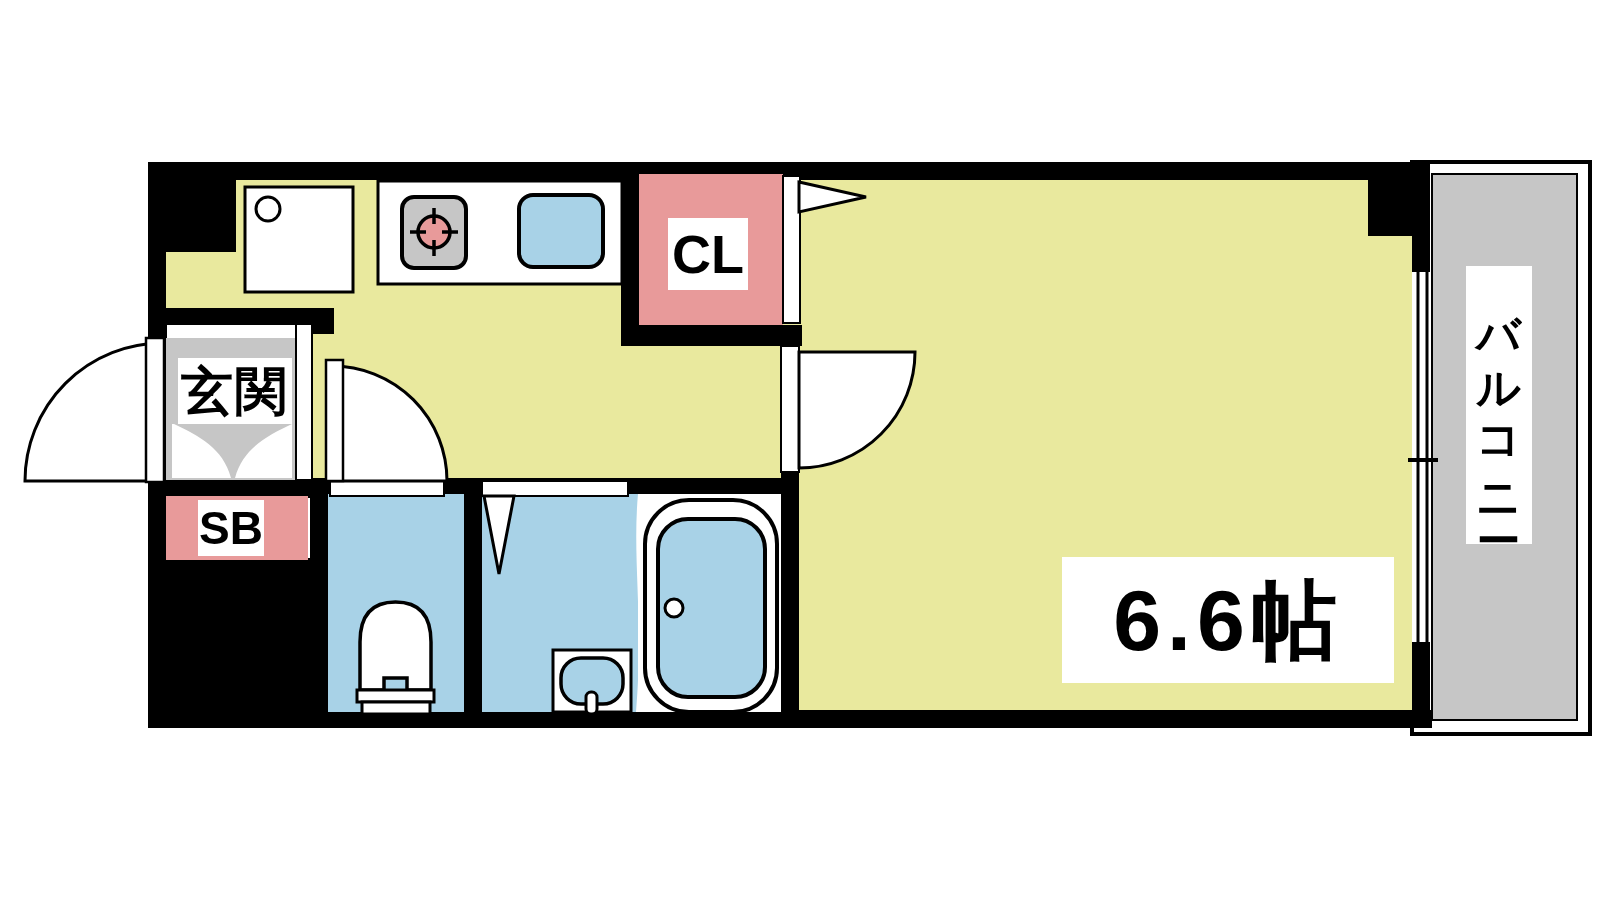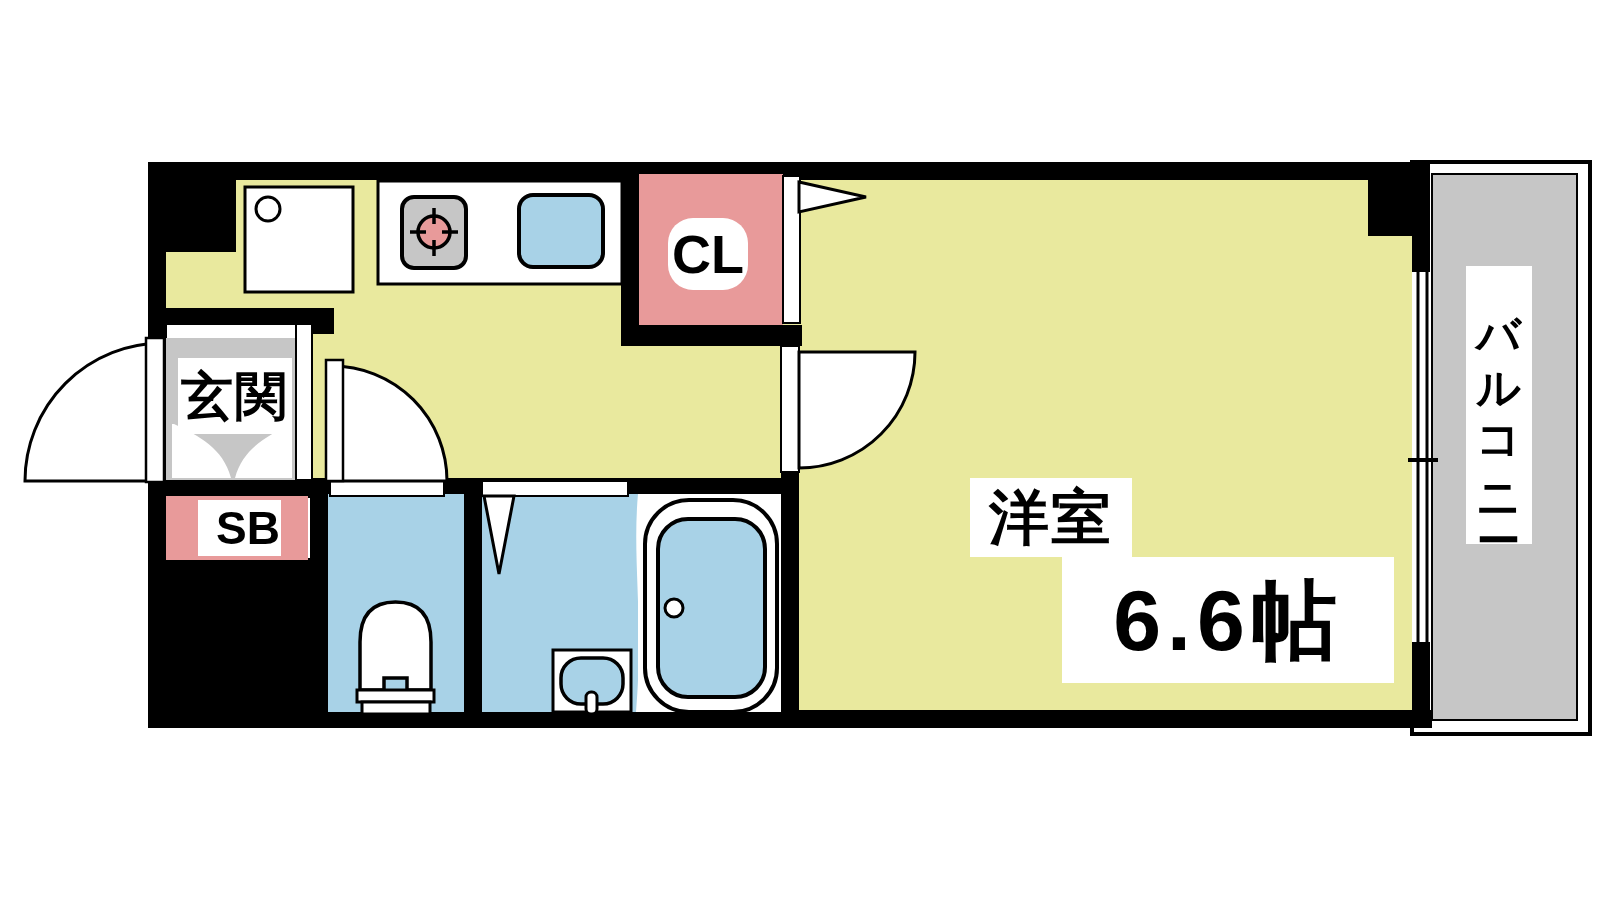--- a/index.html
+++ b/index.html
@@ -11,23 +11,23 @@
   .s25{stroke:#000;stroke-width:2.5;}
   .s3{stroke:#000;stroke-width:3;}
   .s35{stroke:#000;stroke-width:3.5;}
   .s4{stroke:#000;stroke-width:4;}
   .wall{fill:#000;}
   .wht{fill:#fff;}
   .nofill{fill:none;}
   
   .lbl{position:absolute;background:#fff;color:#000;display:flex;align-items:center;
        justify-content:center;text-align:center;line-height:1;font-weight:700;}
-  #lbl-genkan{left:178px;top:358px;width:114px;height:76px;font-size:52px;letter-spacing:2px;}
-  #lbl-sb{left:198px;top:500px;width:66px;height:56px;font-size:46px;padding-left:17px;}
-  #lbl-cl{left:668px;top:218px;width:80px;height:72px;font-size:54px;border-radius:25px;}
+  #lbl-genkan{left:178px;top:358px;width:114px;height:66px;font-size:52px;letter-spacing:2px;}
+  #lbl-sb{left:198px;top:500px;width:66px;height:56px;font-size:46px;}
+  #lbl-cl{left:668px;top:218px;width:80px;height:72px;font-size:54px;}
   #lbl-room{left:970px;top:478px;width:162px;height:79px;font-size:60px;letter-spacing:2px;}
   #lbl-size{left:1062px;top:557px;width:332px;height:126px;font-size:86px;letter-spacing:6px;}
   #lbl-balcony{left:1466px;top:266px;width:66px;height:278px;font-size:44px;
                writing-mode:vertical-rl;letter-spacing:8px;font-weight:700;}
 </style>
 </head>
 <body>
 
 <div class="stage">
 <svg width="1600" height="900" viewBox="0 0 1600 900">
@@ -134,16 +134,15 @@
       <line x1="410" y1="232" x2="426" y2="232" class="s35 nofill"></line>
       <line x1="442" y1="232" x2="458" y2="232" class="s35 nofill"></line>
     </g>
     <rect x="519" y="195" width="84" height="72" rx="14" class="s4" fill="#a8d2e7"></rect>
   </g>
 </svg>
 
   <div class="lbl" id="lbl-genkan">玄関</div>
   <div class="lbl" id="lbl-sb">SB</div>
   <div class="lbl" id="lbl-cl">CL</div>
-  <div class="lbl" id="lbl-room">洋室</div>
   <div class="lbl" id="lbl-size">6.6帖</div>
   <div class="lbl" id="lbl-balcony">バルコニー</div>
 </div>
 
 </body></html>

